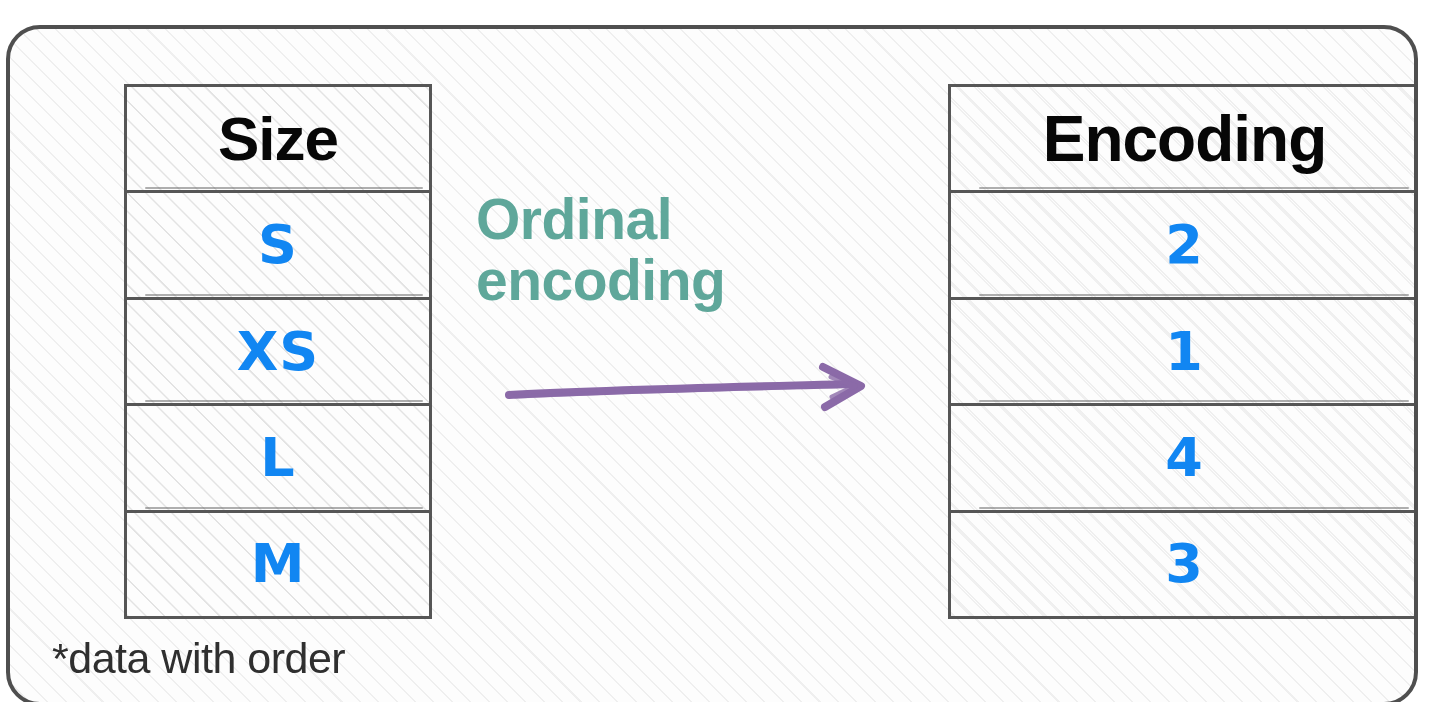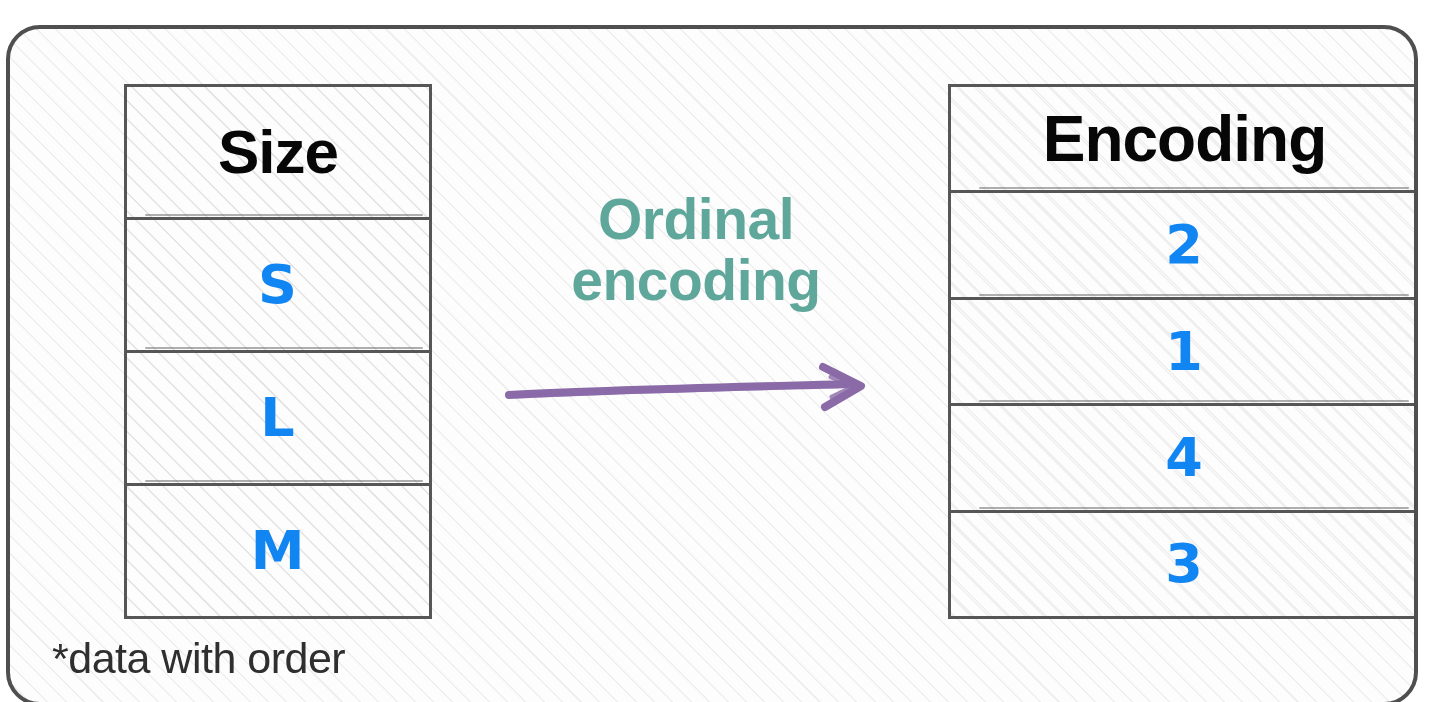--- a/index.html
+++ b/index.html
@@ -102,21 +102,21 @@
     color: #1186f2;
     letter-spacing: 1px;
   }
 
   
   #arrow-label {
     position: absolute;
     left: 466px;
     top: 160px;
     width: 440px;
-    text-align: center;
+    text-align: left;
     font-weight: 700;
     font-size: 57px;
     line-height: 1.07;
     color: #5fa79a;
     letter-spacing: -0.5px;
   }
 
   #arrow-graphic {
     position: absolute;
     left: 495px;
@@ -146,20 +146,23 @@
   <div id="outer-card">
 
     <div class="data-table" id="size-table">
       <div class="table-row header-row">
         <span class="cell-header">Size</span>
       </div>
       <div class="table-row">
         <span class="cell-value">S</span>
       </div>
       <div class="table-row">
+        <span class="cell-value">XS</span>
+      </div>
+      <div class="table-row">
         <span class="cell-value">L</span>
       </div>
       <div class="table-row">
         <span class="cell-value">M</span>
       </div>
     </div>
 
     <div id="arrow-label">Ordinal encoding</div>
 
     <div id="arrow-graphic">

